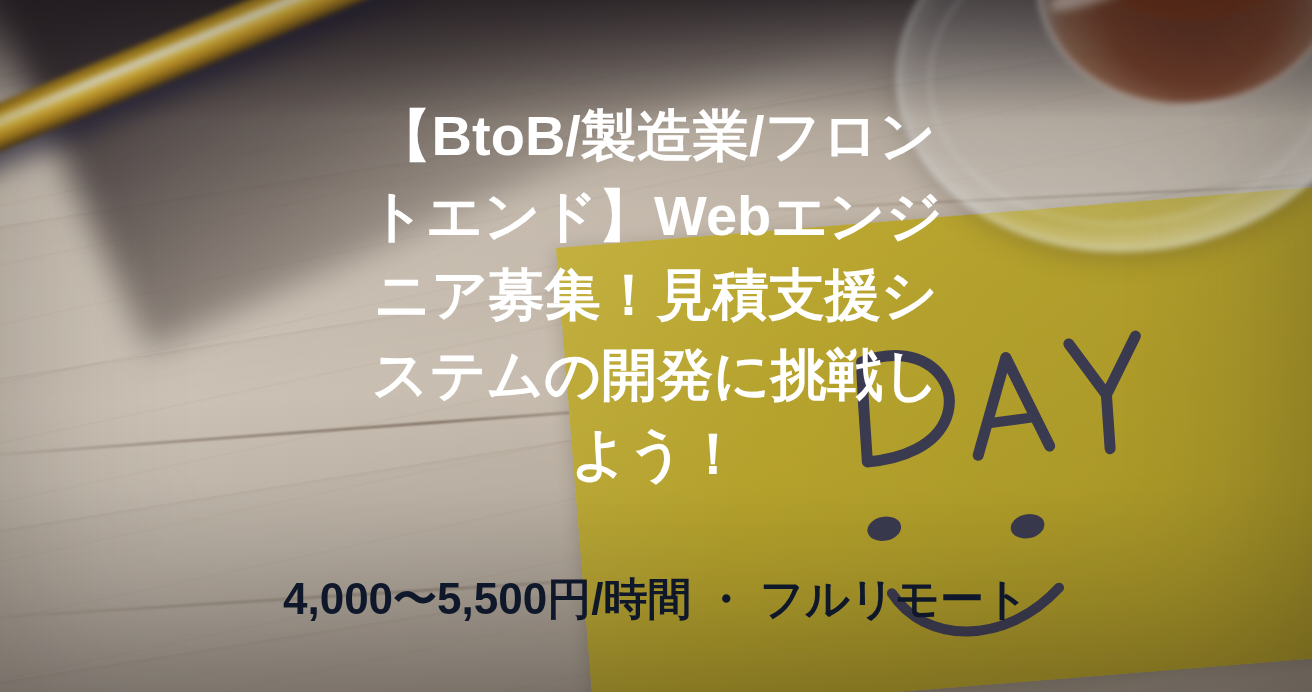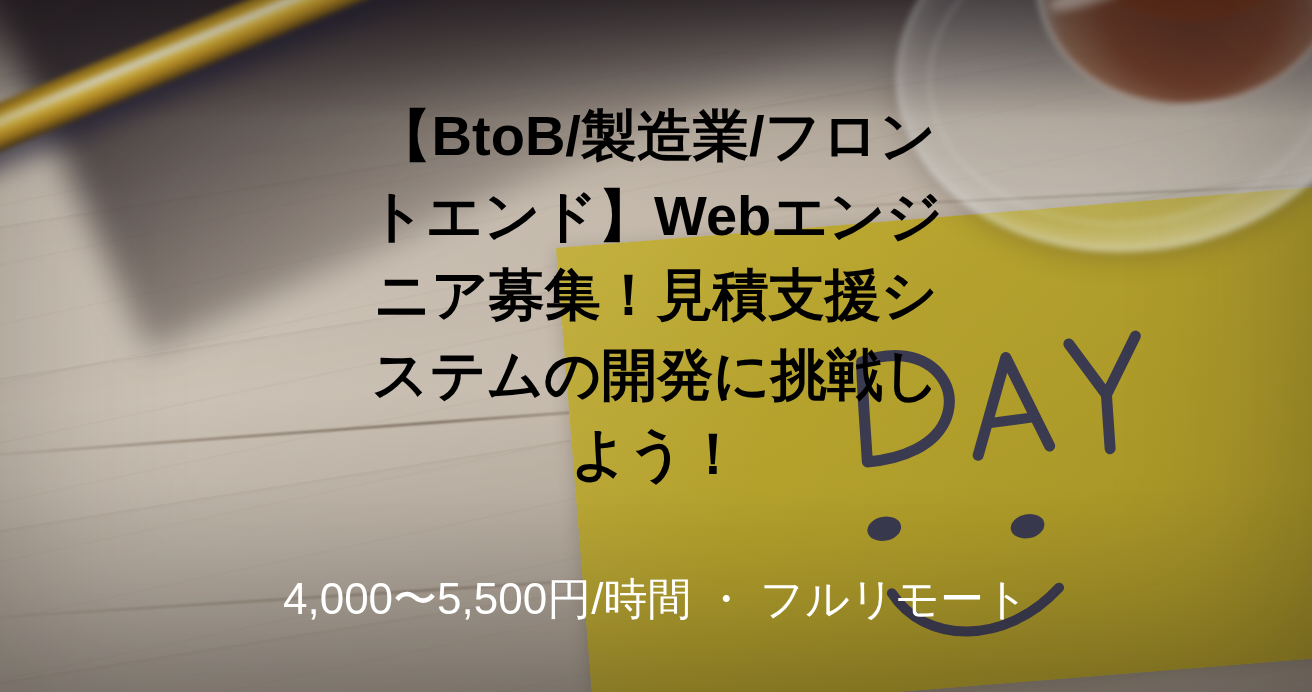--- a/index.html
+++ b/index.html
@@ -179,34 +179,34 @@
     display:flex;
     flex-direction:column;
     align-items:center;
     justify-content:flex-start;
     padding-top: 96px;
     box-sizing:border-box;
   }
   .headline {
     width: 600px;
     margin: 0;
-    color: #000000;
+    color: #ffffff;
     font-size: 56px;
     line-height: 1.42;
     font-weight: 700;
     text-align: center;
     letter-spacing: 0px;
     word-break: break-all;
   }
   .subtitle {
     margin: 0;
     padding-top: 76px;
-    color: #ffffff;
+    color: #0f172a;
     font-size: 44px;
-    font-weight: 400;
+    font-weight: 700;
     line-height: 1.3;
     text-align:center;
     white-space: nowrap;
   }
 </style>
 </head>
 <body>
 
 <div id="stage">
 

